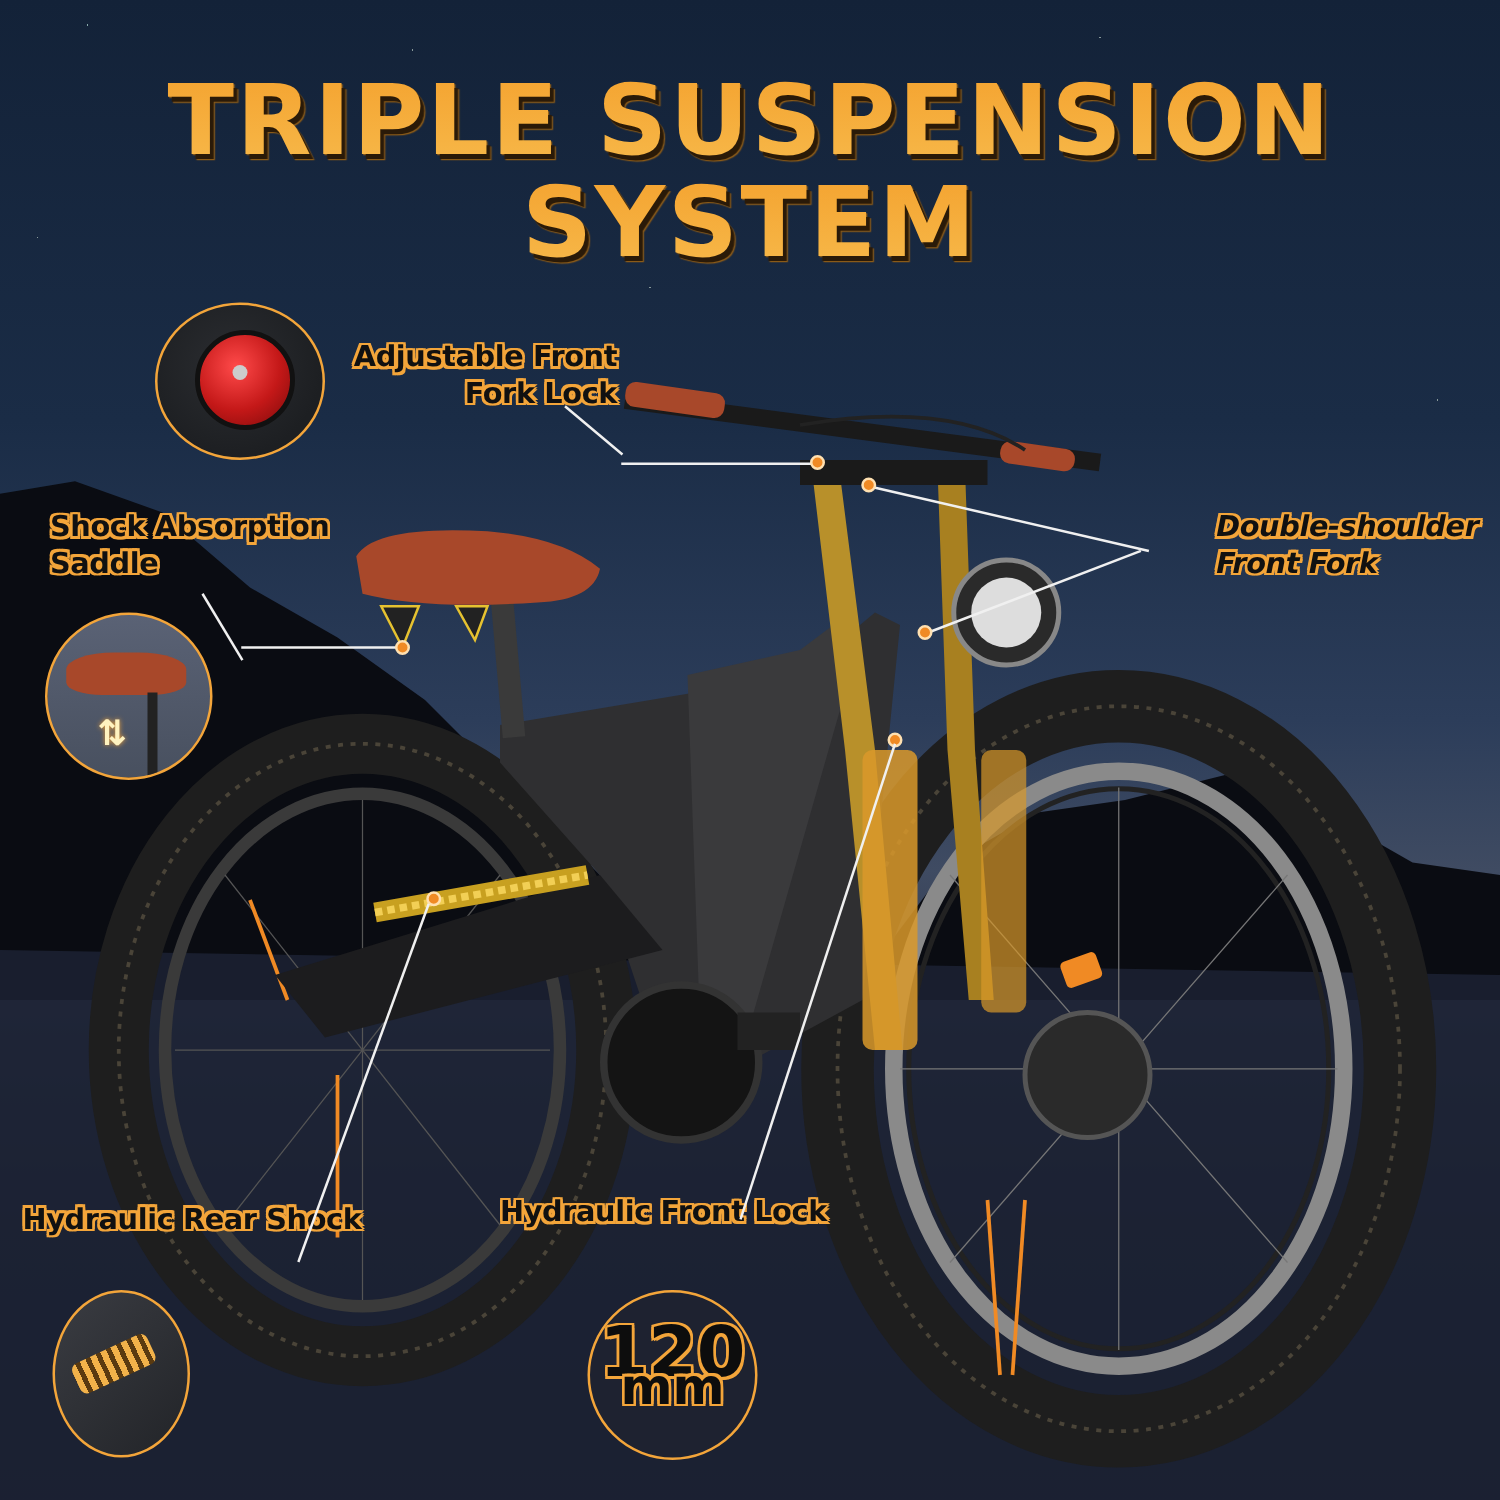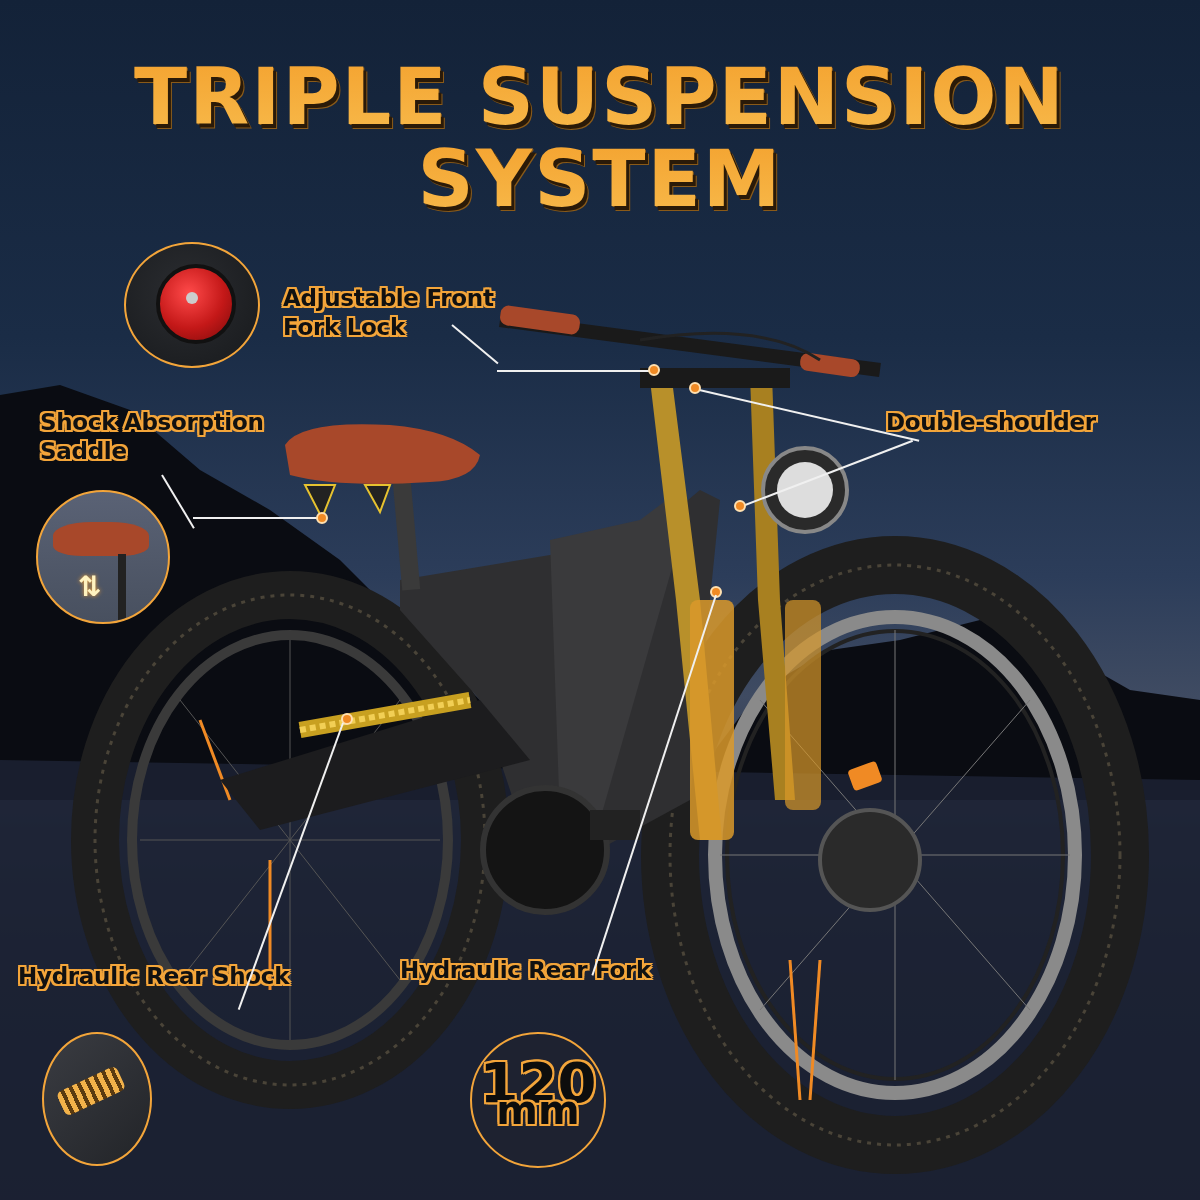--- a/index.html
+++ b/index.html
@@ -115,60 +115,61 @@
   </g>
 </svg>
 
 <div class="title t1">TRIPLE SUSPENSION</div>
 <div class="title t2">SYSTEM</div>
 
 <div class="circle" style="left:124px; top:242px; width:136px; height:126px; background:radial-gradient(circle at 45% 40%, #2b2d31 0%, #1d1f22 70%);">
   <div style="position:absolute; left:30px; top:20px; width:72px; height:72px; border-radius:50%; background:radial-gradient(circle at 40% 35%, #ff4a4a 0%, #c41818 55%, #7a0a0a 100%); border:4px solid #111;"></div>
   <div style="position:absolute; left:60px; top:48px; width:12px; height:12px; border-radius:50%; background:#ccc;"></div>
 </div>
-<div class="label" style="left:283px; top:284px;">
+<div class="label" style="left:283px; top:272px;text-align:right;">
   <div>Adjustable Front</div>
   <div>Fork Lock</div>
 </div>
 <div class="line" style="left:452px; top:324px; width:60px; transform:rotate(40deg);"></div>
 <div class="line" style="left:497px; top:370px; width:158px;"></div>
 <div class="dot" style="left:648px; top:364px;"></div>
 
 <div class="label" style="left:40px; top:408px;">
   <div>Shock Absorption</div>
   <div>Saddle</div>
 </div>
 <div class="line" style="left:162px; top:474px; width:62px; transform:rotate(59deg);"></div>
 <div class="line" style="left:193px; top:517px; width:128px;"></div>
 <div class="dot" style="left:316px; top:512px;"></div>
 <div class="circle" style="left:36px; top:490px; width:134px; height:134px; background:linear-gradient(180deg,#5a6275 0%, #48505f 100%);">
   <div style="position:absolute; left:15px; top:30px; width:96px; height:34px; border-radius:40% 40% 30% 30%; background:#a8482a;"></div>
   <div style="position:absolute; left:80px; top:62px; width:8px; height:70px; background:#222;"></div>
   <div style="position:absolute; left:40px; top:78px; color:#fff3c0; font-size:28px; font-weight:bold; text-shadow:0 0 4px #f3a53a;">⇅</div>
 </div>
 
-<div class="label" style="left:886px; top:408px;">
+<div class="label" style="left:973px; top:408px;font-style:italic;">
   <div>Double-shoulder</div>
+  <div>Front Fork</div>
 </div>
 <div class="line" style="left:695px; top:388px; width:230px; transform:rotate(13deg);"></div>
 <div class="line" style="left:740px; top:506px; width:185px; transform:rotate(-21deg);"></div>
 <div class="dot" style="left:689px; top:382px;"></div>
 <div class="dot" style="left:734px; top:500px;"></div>
 
 <div class="label" style="left:18px; top:962px;">
   <div>Hydraulic Rear Shock</div>
 </div>
 <div class="dot" style="left:341px; top:713px;"></div>
 <div class="line" style="left:343px; top:722px; width:305px; transform:rotate(110deg);"></div>
 <div class="circle" style="left:42px; top:1032px; width:110px; height:134px; background:linear-gradient(135deg,#3a3c42 0%, #222428 100%);">
   <div style="position:absolute; left:14px; top:44px; width:66px; height:26px; transform:rotate(-25deg); background:repeating-linear-gradient(90deg,#f2b24a 0 5px, #5a3a10 5px 9px); border-radius:6px;"></div>
 </div>
 
 <div class="label" style="left:400px; top:956px;">
-  <div>Hydraulic Rear Fork</div>
+  <div>Hydraulic Front Lock</div>
 </div>
 <div class="dot" style="left:710px; top:586px;"></div>
 <div class="line" style="left:716px; top:594px; width:400px; transform:rotate(108deg);"></div>
 
 <div class="circle" style="left:470px; top:1032px; width:136px; height:136px; background:#1e2230;">
   <div class="badge-text" style="top:26px; font-size:56px; line-height:46px;">120</div>
   <div class="badge-text" style="top:56px; font-size:40px; line-height:40px;">mm</div>
 </div>
 
 </body></html>

